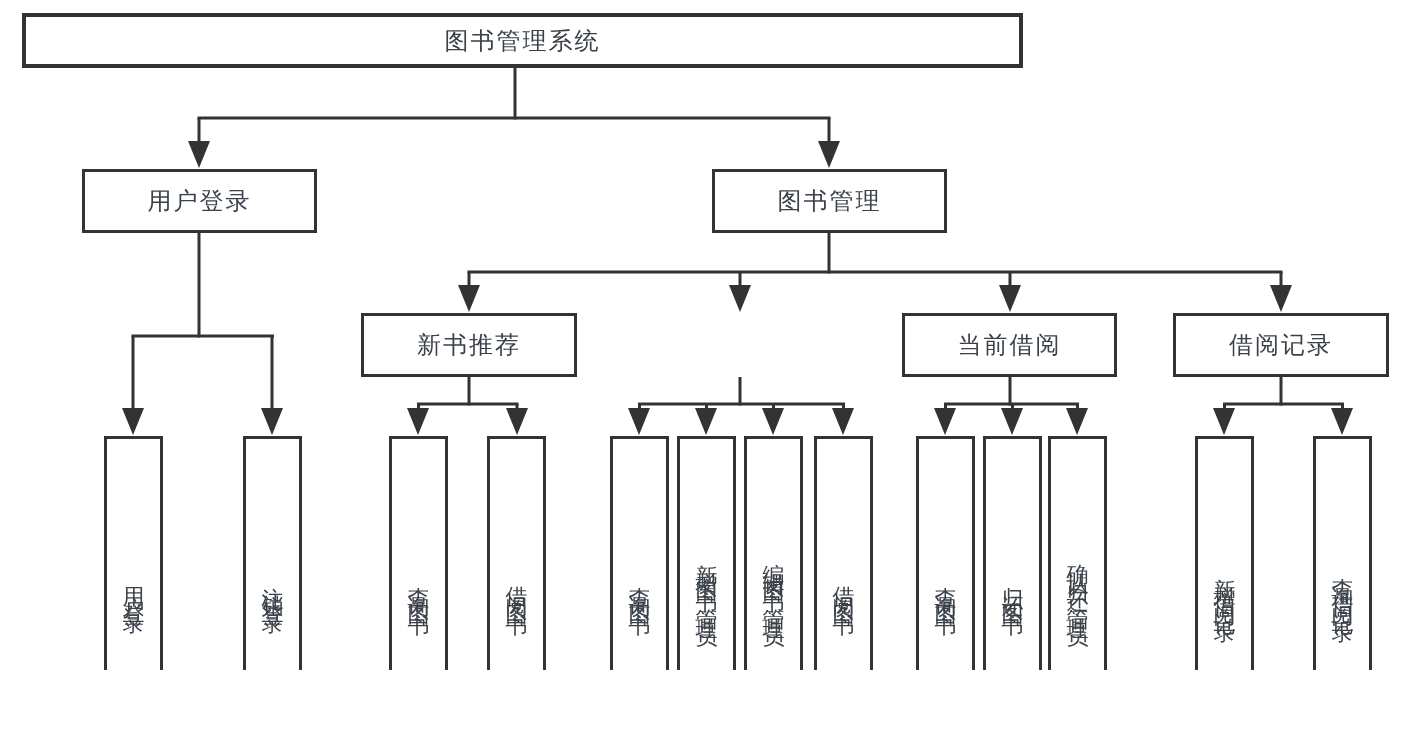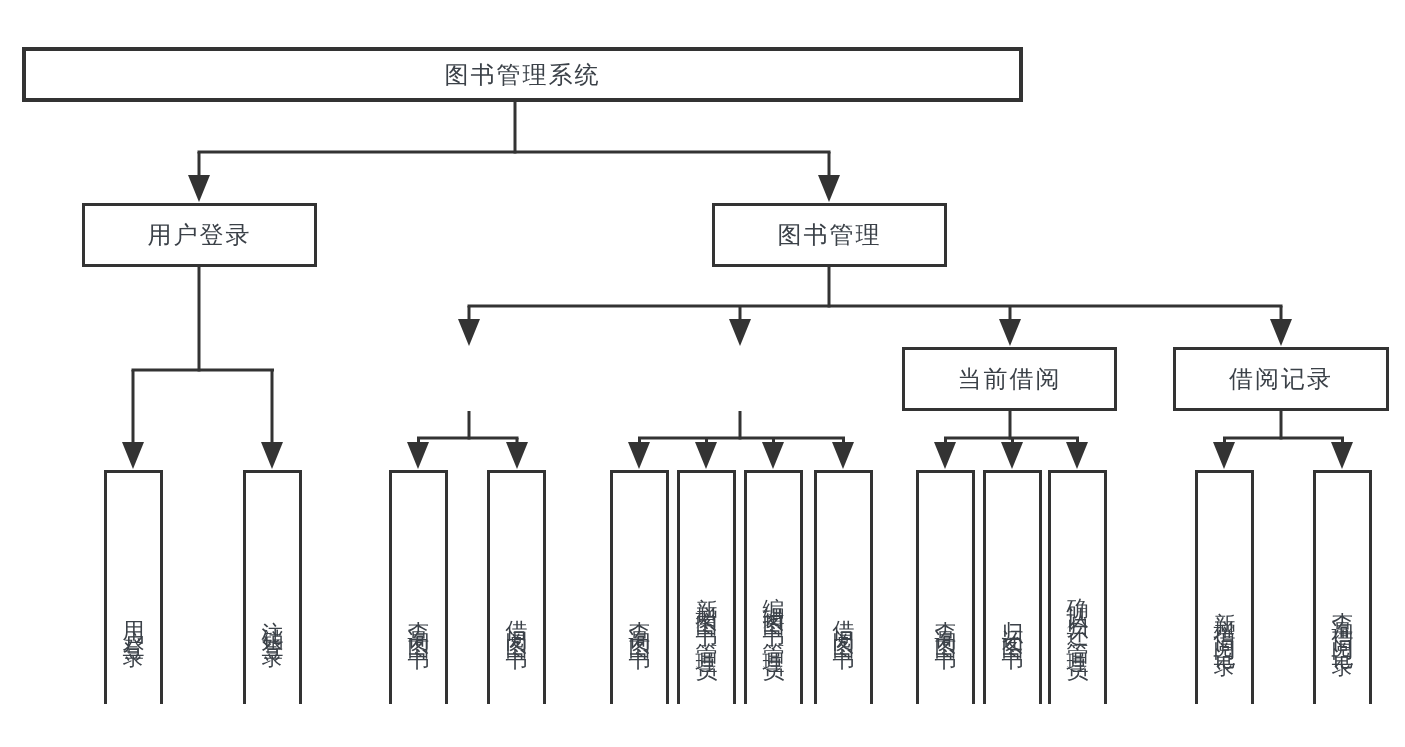--- a/index.html
+++ b/index.html
@@ -10,21 +10,20 @@
   }
   * { margin: 0; padding: 0; box-sizing: border-box; }
   html, body { background: var(--background); }
   body { font-family: "Liberation Sans", "DejaVu Sans", sans-serif; }
   #stage {
     position: relative;
     width: 1405px;
     height: 670px;
     background: var(--background);
     overflow: hidden;
-    margin-top: 34px;
   }
   #connectors {
     position: absolute;
     left: 0; top: 0;
     width: 1405px; height: 747px;
   }
   .connector { stroke: var(--line); stroke-width: 3; fill: none; }
   .arrowhead { fill: var(--line); stroke: none; }
   .node {
     position: absolute;
@@ -127,20 +126,21 @@
     <polygon class="arrowhead" points="1224,435 1213,408 1235,408"></polygon>
     <path class="connector" d="M 1342.5 404 V 412"></path>
     <polygon class="arrowhead" points="1342,435 1331,408 1353,408"></polygon>
   </svg>
 
   <div class="node hbox root-box" style="left:22px; top:13px; width:1001px; height:55px;">图书管理系统</div>
 
   <div class="node hbox" style="left:82px; top:169px; width:235px; height:64px;">用户登录</div>
   <div class="node hbox" style="left:712px; top:169px; width:235px; height:64px;">图书管理</div>
 
+  <div class="node hbox" style="left:361px; top:313px; width:216px; height:64px;">新书推荐</div>
   <div class="node hbox" style="left:902px; top:313px; width:215px; height:64px;">当前借阅</div>
   <div class="node hbox" style="left:1173px; top:313px; width:216px; height:64px;">借阅记录</div>
 
   <div class="node vbox" style="left:104px; top:436px; width:59px; height:301px;">
     <span>用户登录</span>
   </div>
   <div class="node vbox" style="left:243px; top:436px; width:59px; height:301px;">
     <span>注销登录</span>
   </div>
 

